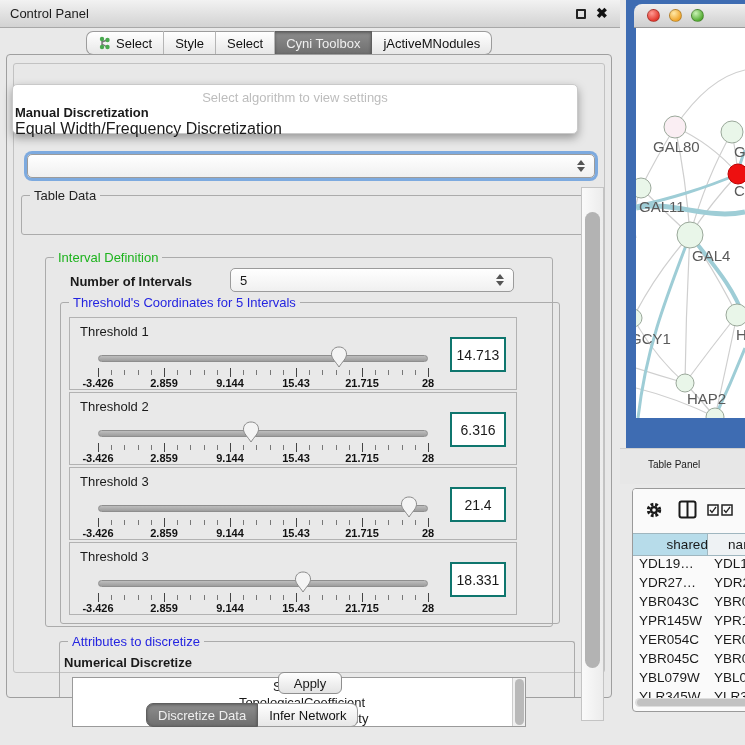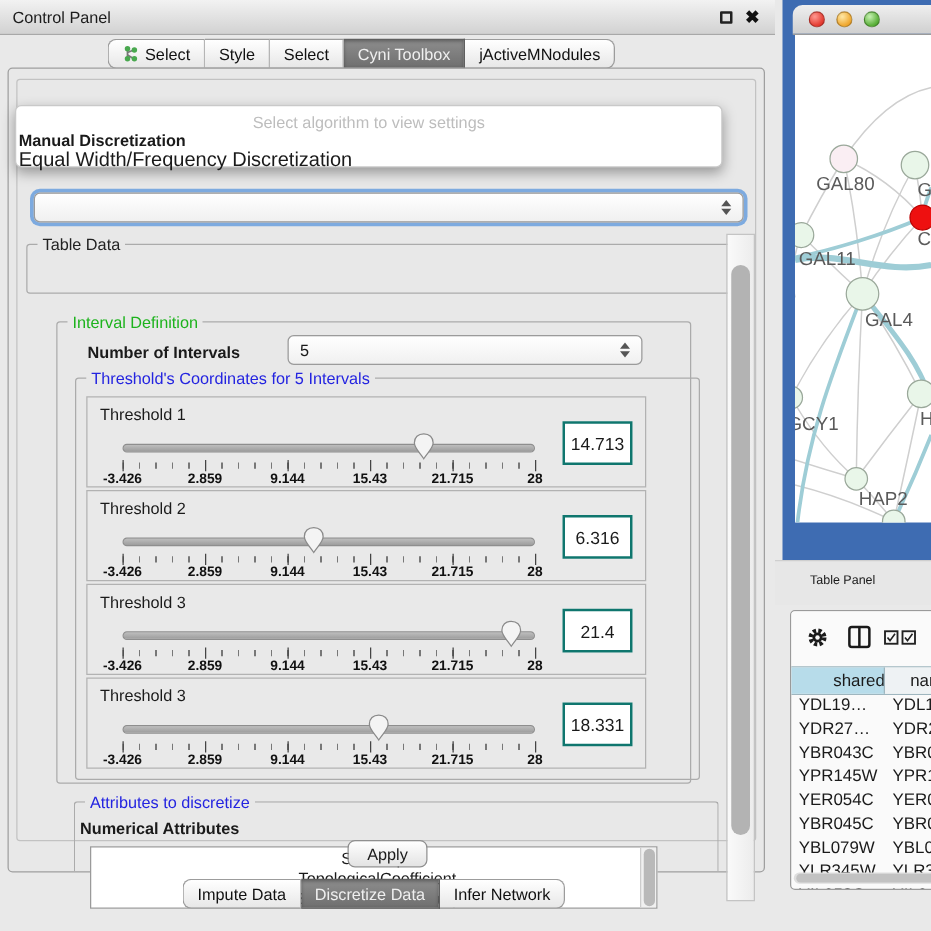--- a/index.html
+++ b/index.html
@@ -291,21 +291,21 @@
           <span style="left:80%;">21.715</span>
             <span style="left:100%;">28</span>
         </div>
         <div class="val-box">18.331</div>
       </div>
     </div>
   </div>
 
   <div class="groupbox" style="left:52px; top:586px; width:516px; height:56px; border-bottom:none; border-radius:3px 3px 0 0;">
     <span class="grouplabel" style="color:#2424e0;">Attributes to discretize</span>
-    <span style="position:absolute; left:4px; top:13px; font-size:13px; font-weight:bold;">Numerical Attributes</span>
+    <span style="position:absolute; left:4px; top:13px; font-size:13px; font-weight:bold;">Numerical Discretize</span>
     <div id="attr-list">
       <div class="li">SelfLoops</div>
       <div class="li">TopologicalCoefficient</div>
       <div class="li">BetweennessCentrality</div>
       <div id="attr-vsb">
           <i></i>
         </div>
     </div>
   </div>
 
@@ -316,23 +316,20 @@
   <div class="push-btn" style="left:271px; top:617px; width:64px; height:22px;">Apply</div>
 </div>
 
 <div class="abs" id="algo-popup">
   <div class="ph">Select algorithm to view settings</div>
   <div class="it1">Manual Discretization</div>
   <div class="it2">Equal Width/Frequency Discretization</div>
 </div>
 
 <div class="seg" style="left:146px; top:703px;">
-  <div class="tab">
-      <span>Impute Data</span>
-    </div>
   <div class="tab sel">
       <span>Discretize Data</span>
     </div>
   <div class="tab">
       <span>Infer Network</span>
     </div>
 </div>
 
 <div class="abs" id="net-frame">
   <div id="net-win">

